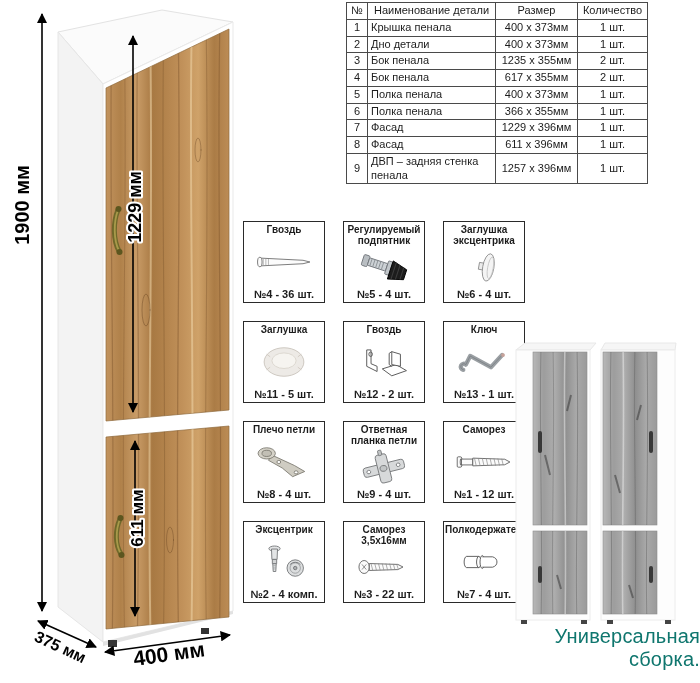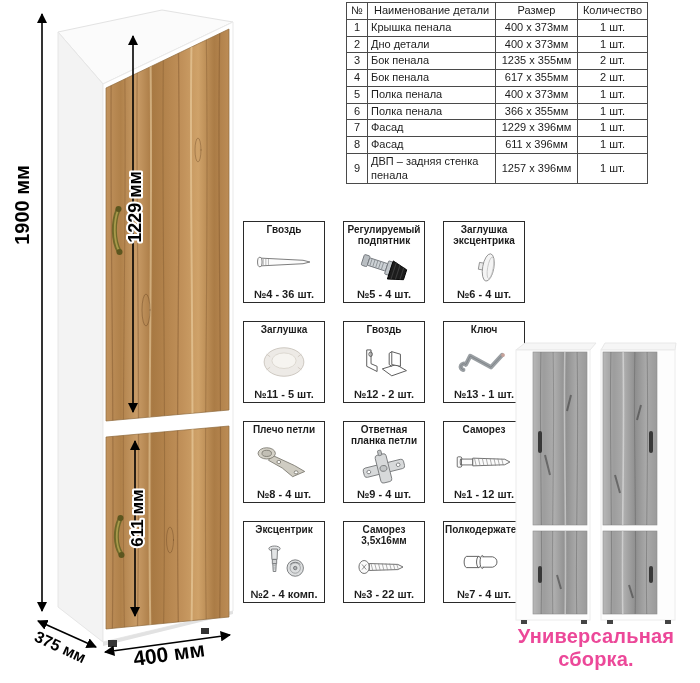--- a/index.html
+++ b/index.html
@@ -20,22 +20,22 @@
   .hw-cell{border:1px solid #2a2a2a;height:82px;box-sizing:border-box;background:#fff;
            display:flex;flex-direction:column;align-items:center;justify-content:space-between;
            padding:2px 1px;}
   .hw-name{font-weight:700;font-size:10px;line-height:1.12;text-align:center;width:100%;}
   .hw-count{font-weight:700;font-size:11px;white-space:nowrap;}
   .hw-icon{flex:1;display:flex;align-items:center;justify-content:center;min-height:0;width:100%;}
   .hw-icon svg{max-height:100%;}
   
   .cab-svg{position:absolute;left:0;top:0;}
   .variant-svg{position:absolute;left:495px;top:335px;}
-  .variant-caption{position:absolute;left:492px;top:625px;width:208px;text-align:center;
-                   font-size:20px;font-weight:700;color:#ec4899;letter-spacing:.2px;}
+  .variant-caption{position:absolute;left:492px;top:625px;width:208px;text-align:right;
+                   font-size:20px;font-weight:400;color:#0f766e;letter-spacing:.2px;}
   .dim-text{font-weight:700;fill:#000;}
   .halo{paint-order:stroke;stroke:#ffffff;stroke-width:4px;stroke-linejoin:round;}
   #symbol-defs{position:absolute;width:0;height:0;overflow:hidden;}
 </style>
 </head>
 <body>
 
 <div id="screen">
 
   <svg id="symbol-defs" aria-hidden="true">

